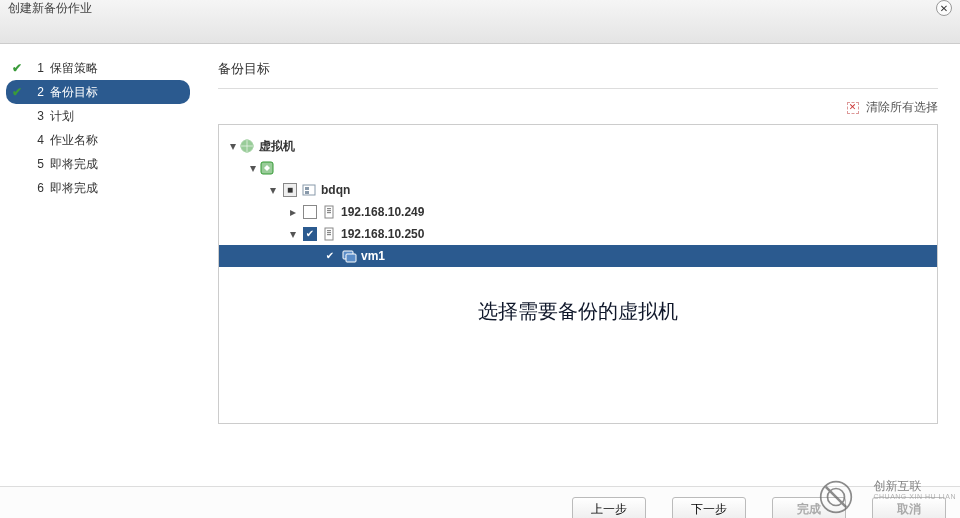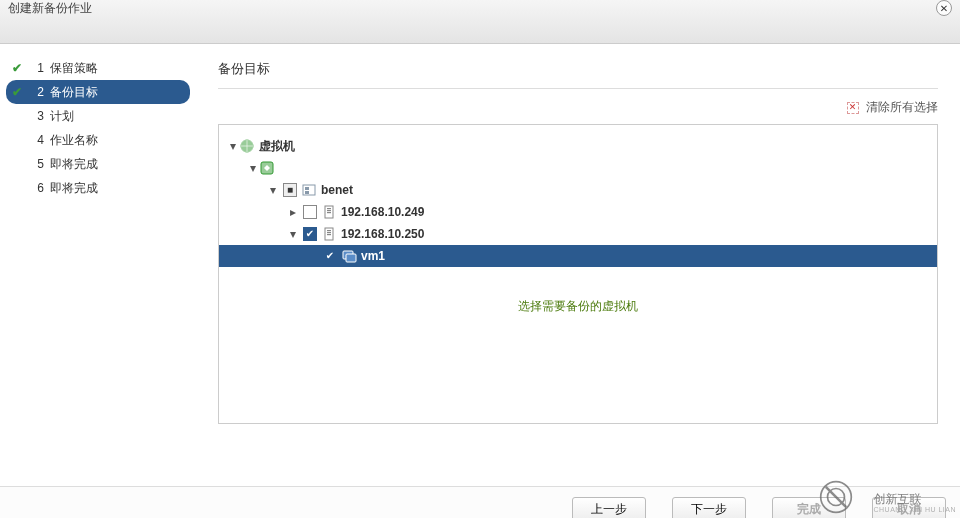--- a/index.html
+++ b/index.html
@@ -33,25 +33,25 @@
   .toggle { width:12px; text-align:center; cursor:pointer; user-select:none; color:#555; }
   .row.selected .toggle { color:#fff; }
   .chk { width:14px; height:14px; border:1px solid #888; background:#fff; margin:0 4px; display:flex; align-items:center; justify-content:center; cursor:pointer; }
   .chk.checked { background:#2b5a8f; border-color:#2b5a8f; color:#fff; }
   .chk.mixed { background:#eee; }
   .chk .tick { font-size:10px; line-height:1; }
   .icon { width:16px; height:16px; margin-right:4px; display:inline-flex; align-items:center; justify-content:center; }
   .icon svg { width:16px; height:16px; }
   .node-label { white-space:nowrap;font-weight:bold; }
   .indent { display:inline-block; }
-  .annot { position:absolute; left:50%; top:58%; transform:translateX(-50%); font-size:12px; color:#4d7c0f; font-family: "SimSun","Microsoft YaHei",serif; pointer-events:none; }
+  .annot { position:absolute; left:50%; top:58%; transform:translateX(-50%); font-size:20px; color:#0f172a; font-family: "SimSun","Microsoft YaHei",serif; pointer-events:none; }
   .footer { height:46px; border-top:1px solid #ddd; background:#fcfcfc; display:flex; align-items:center; justify-content:flex-end; padding:0 14px; gap:26px; }
   .btn { height:26px; min-width:74px; background:linear-gradient(#ffffff,#ececec); border:1px solid #bbb; border-radius:3px; font-size:12px; cursor:pointer; }
   .btn.disabled { color:#aaa; cursor:default;font-weight:bold; }
-  .watermark { position:absolute; right:4px; bottom:4px; display:flex; align-items:flex-end; gap:20px; opacity:.75; pointer-events:none; }
+  .watermark { position:absolute; right:4px; bottom:4px; display:flex; align-items:flex-start; gap:20px; opacity:.75; pointer-events:none; }
   .watermark .wm-icon { width:34px; height:34px; }
   .watermark .wm-text { font-size:12px; color:#555; line-height:1.1; }
 </style>
 </head>
 <body>
 
 <div class="window">
 
   <div class="titlebar">
     <span class="titlebar-text">创建新备份作业</span>
@@ -136,21 +136,21 @@
             <span class="chk mixed">
                 <span class="tick">■</span>
               </span>
             <span class="icon">
               <svg viewBox="0 0 16 16">
                   <rect x="2" y="3" width="12" height="10" fill="none" stroke="#89a"></rect>
                   <rect x="4" y="5" width="4" height="3" fill="#89a"></rect>
                   <rect x="4" y="9" width="4" height="3" fill="#89a"></rect>
                 </svg>
             </span>
-            <span class="node-label">benet</span>
+            <span class="node-label">bdqn</span>
           </div>
 
           <div class="row">
             <span class="indent" style="width:68px"></span>
             <span class="toggle">▸</span>
             <span class="chk"></span>
             <span class="icon">
               <svg viewBox="0 0 16 16">
                   <rect x="4" y="2" width="8" height="12" fill="none" stroke="#888"></rect>
                   <rect x="6" y="4" width="4" height="1.2" fill="#888"></rect>

